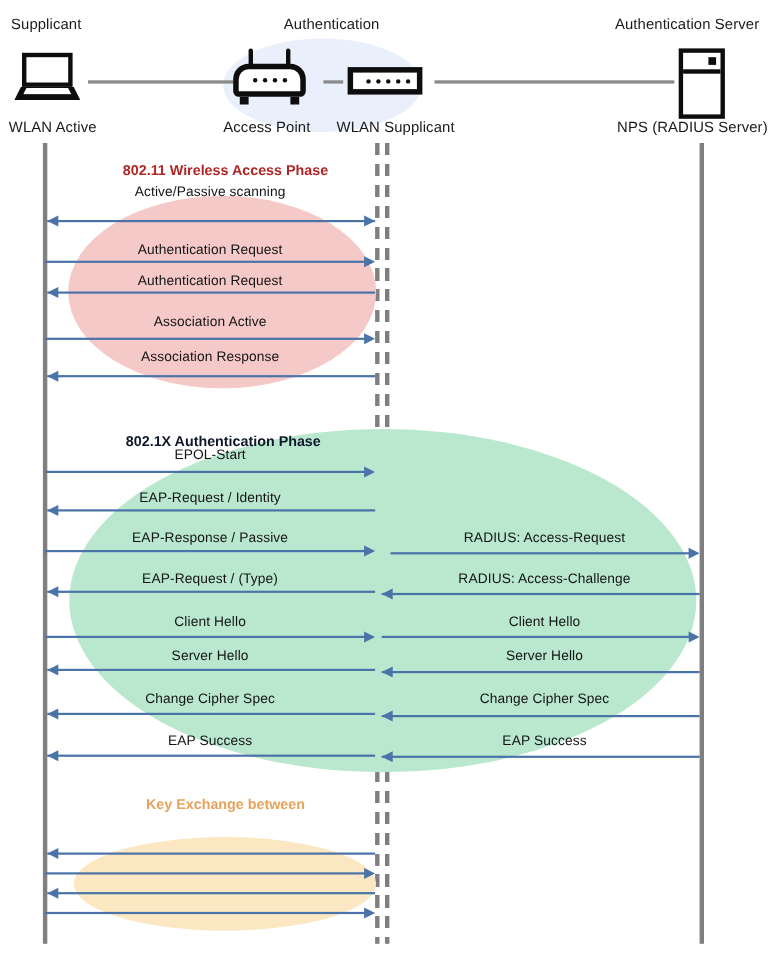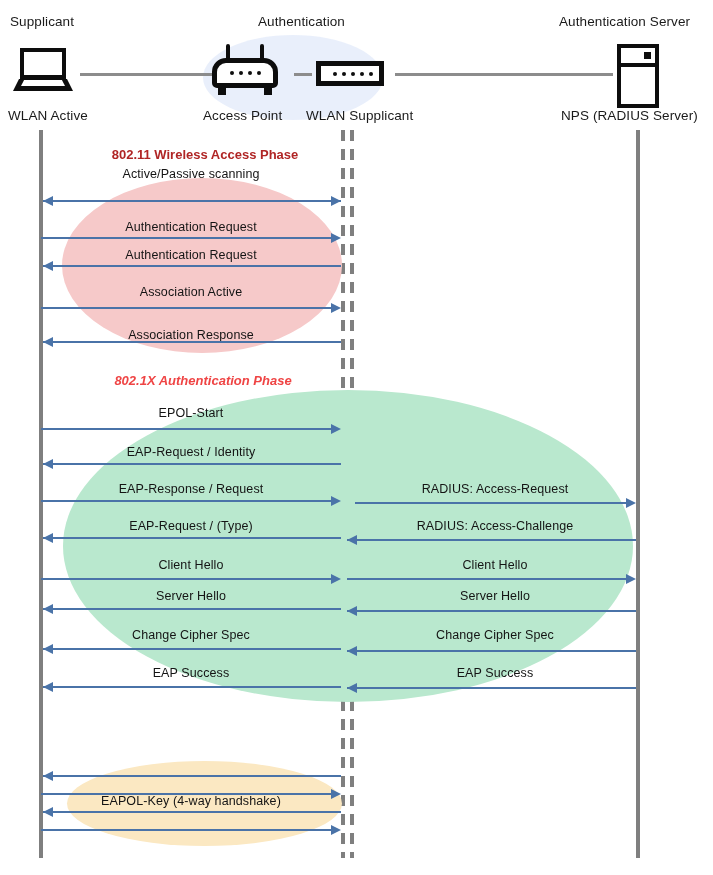--- a/index.html
+++ b/index.html
@@ -260,43 +260,43 @@
     <div class="arrowhead arrow-left" style="left:43px; top:261px;"></div>
   </div>
 
   <div class="msg">
     <div class="msg-label" style="left:41px; top:285px; width:300px;">Association Active</div>
     <div class="msg-line" style="left:41px; top:307px; width:292px;"></div>
     <div class="arrowhead arrow-right" style="left:331px; top:303px;"></div>
   </div>
 
   <div class="msg">
-    <div class="msg-label" style="left:41px; top:328px; width:300px;">Association Response</div>
+    <div class="msg-label" style="left:41px; top:317px; width:300px;">Association Response</div>
     <div class="msg-line" style="left:43px; top:341px; width:298px;"></div>
     <div class="arrowhead arrow-left" style="left:43px; top:337px;"></div>
   </div>
 
   <div class="phase-blob blob-green" style="left:63px; top:390px; width:570px; height:312px;"></div>
 
-  <div class="phase-title" style="left:58px; top:372px; width:290px; color:#ef4444;font-style:italic;">802.1X Authentication Phase</div>
+  <div class="phase-title" style="left:58px; top:392px; width:290px; color:#0f172a;">802.1X Authentication Phase</div>
 
   <div class="msg">
     <div class="msg-label" style="left:41px; top:406px; width:300px;">EPOL-Start</div>
     <div class="msg-line" style="left:41px; top:428px; width:292px;"></div>
     <div class="arrowhead arrow-right" style="left:331px; top:424px;"></div>
   </div>
 
   <div class="msg">
     <div class="msg-label" style="left:41px; top:445px; width:300px;">EAP-Request / Identity</div>
     <div class="msg-line" style="left:43px; top:463px; width:298px;"></div>
     <div class="arrowhead arrow-left" style="left:43px; top:459px;"></div>
   </div>
 
   <div class="msg">
-    <div class="msg-label" style="left:41px; top:482px; width:300px;">EAP-Response / Request</div>
+    <div class="msg-label" style="left:41px; top:482px; width:300px;">EAP-Response / Passive</div>
     <div class="msg-line" style="left:41px; top:500px; width:292px;"></div>
     <div class="arrowhead arrow-right" style="left:331px; top:496px;"></div>
   </div>
 
   <div class="msg">
     <div class="msg-label" style="left:355px; top:482px; width:280px;">RADIUS: Access-Request</div>
     <div class="msg-line" style="left:355px; top:502px; width:273px;"></div>
     <div class="arrowhead arrow-right" style="left:626px; top:498px;"></div>
   </div>
 
@@ -355,32 +355,32 @@
   </div>
 
   <div class="msg">
     <div class="msg-label" style="left:355px; top:666px; width:280px;">EAP Success</div>
     <div class="msg-line" style="left:347px; top:687px; width:289px;"></div>
     <div class="arrowhead arrow-left" style="left:347px; top:683px;"></div>
   </div>
 
   <div class="phase-blob blob-orange" style="left:67px; top:761px; width:275px; height:85px;"></div>
 
+  <div class="phase-title" style="left:60px; top:722px; width:290px; color:#e8a25c;">Key Exchange between</div>
 
   <div class="msg">
     <div class="msg-line" style="left:43px; top:775px; width:298px;"></div>
     <div class="arrowhead arrow-left" style="left:43px; top:771px;"></div>
   </div>
 
   <div class="msg">
     <div class="msg-line" style="left:41px; top:793px; width:292px;"></div>
     <div class="arrowhead arrow-right" style="left:331px; top:789px;"></div>
   </div>
 
-  <div class="msg-label" style="left:41px; top:794px; width:300px; background:transparent;">EAPOL-Key (4-way handshake)</div>
 
   <div class="msg">
     <div class="msg-line" style="left:43px; top:811px; width:298px;"></div>
     <div class="arrowhead arrow-left" style="left:43px; top:807px;"></div>
   </div>
 
   <div class="msg">
     <div class="msg-line" style="left:41px; top:829px; width:292px;"></div>
     <div class="arrowhead arrow-right" style="left:331px; top:825px;"></div>
   </div>

